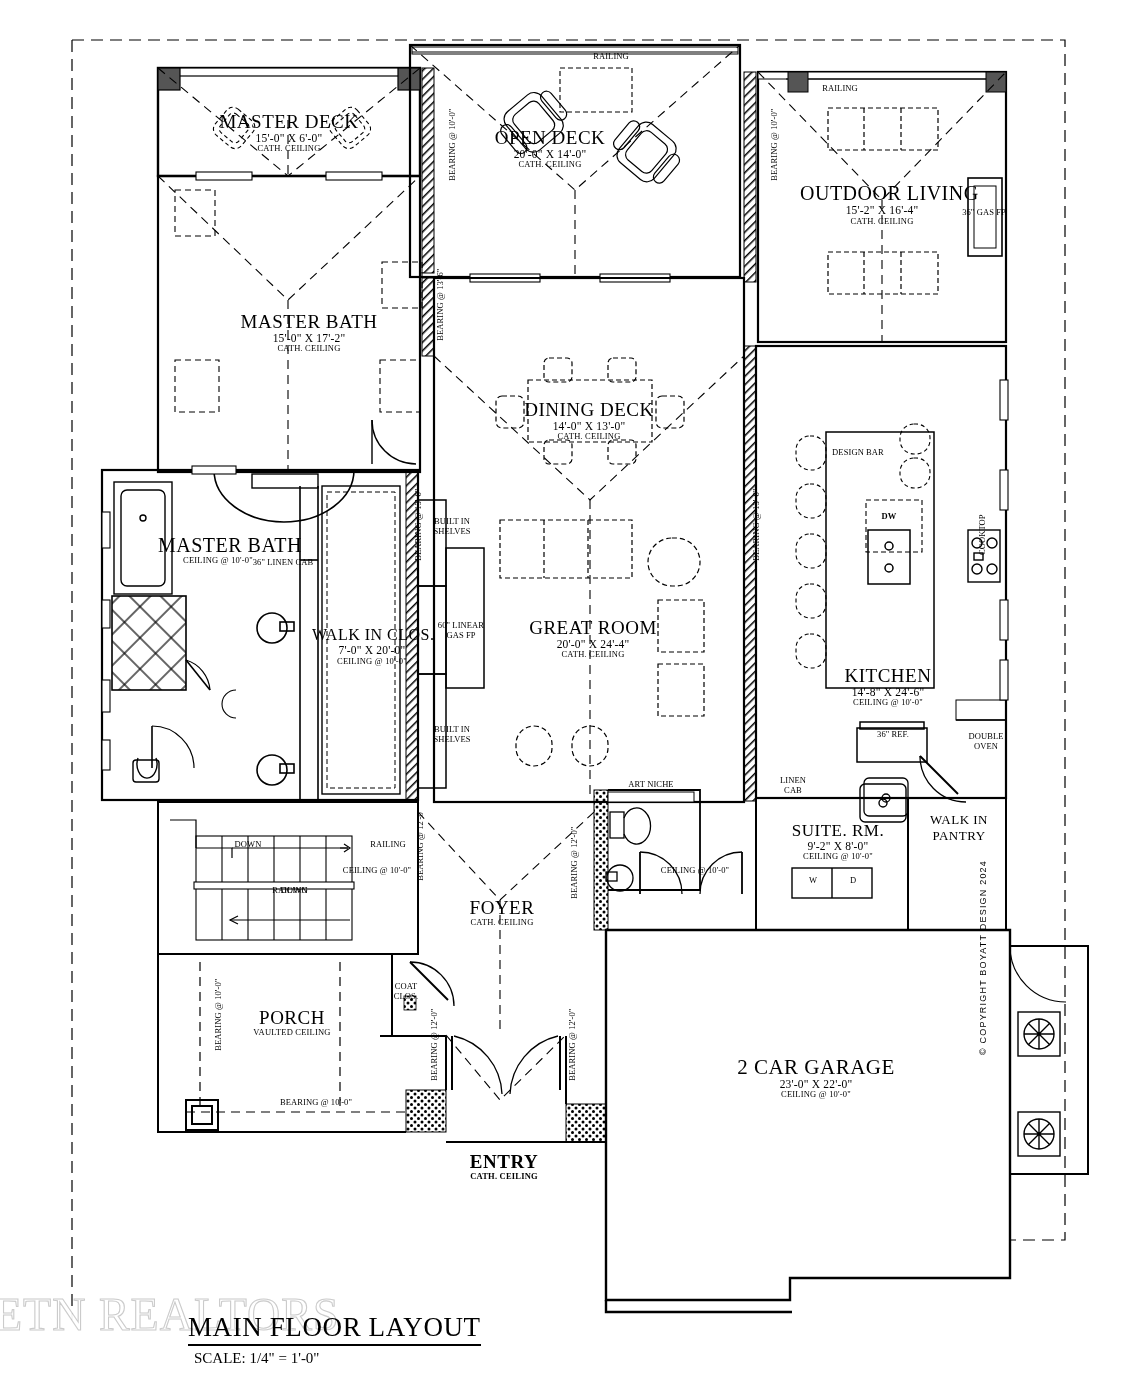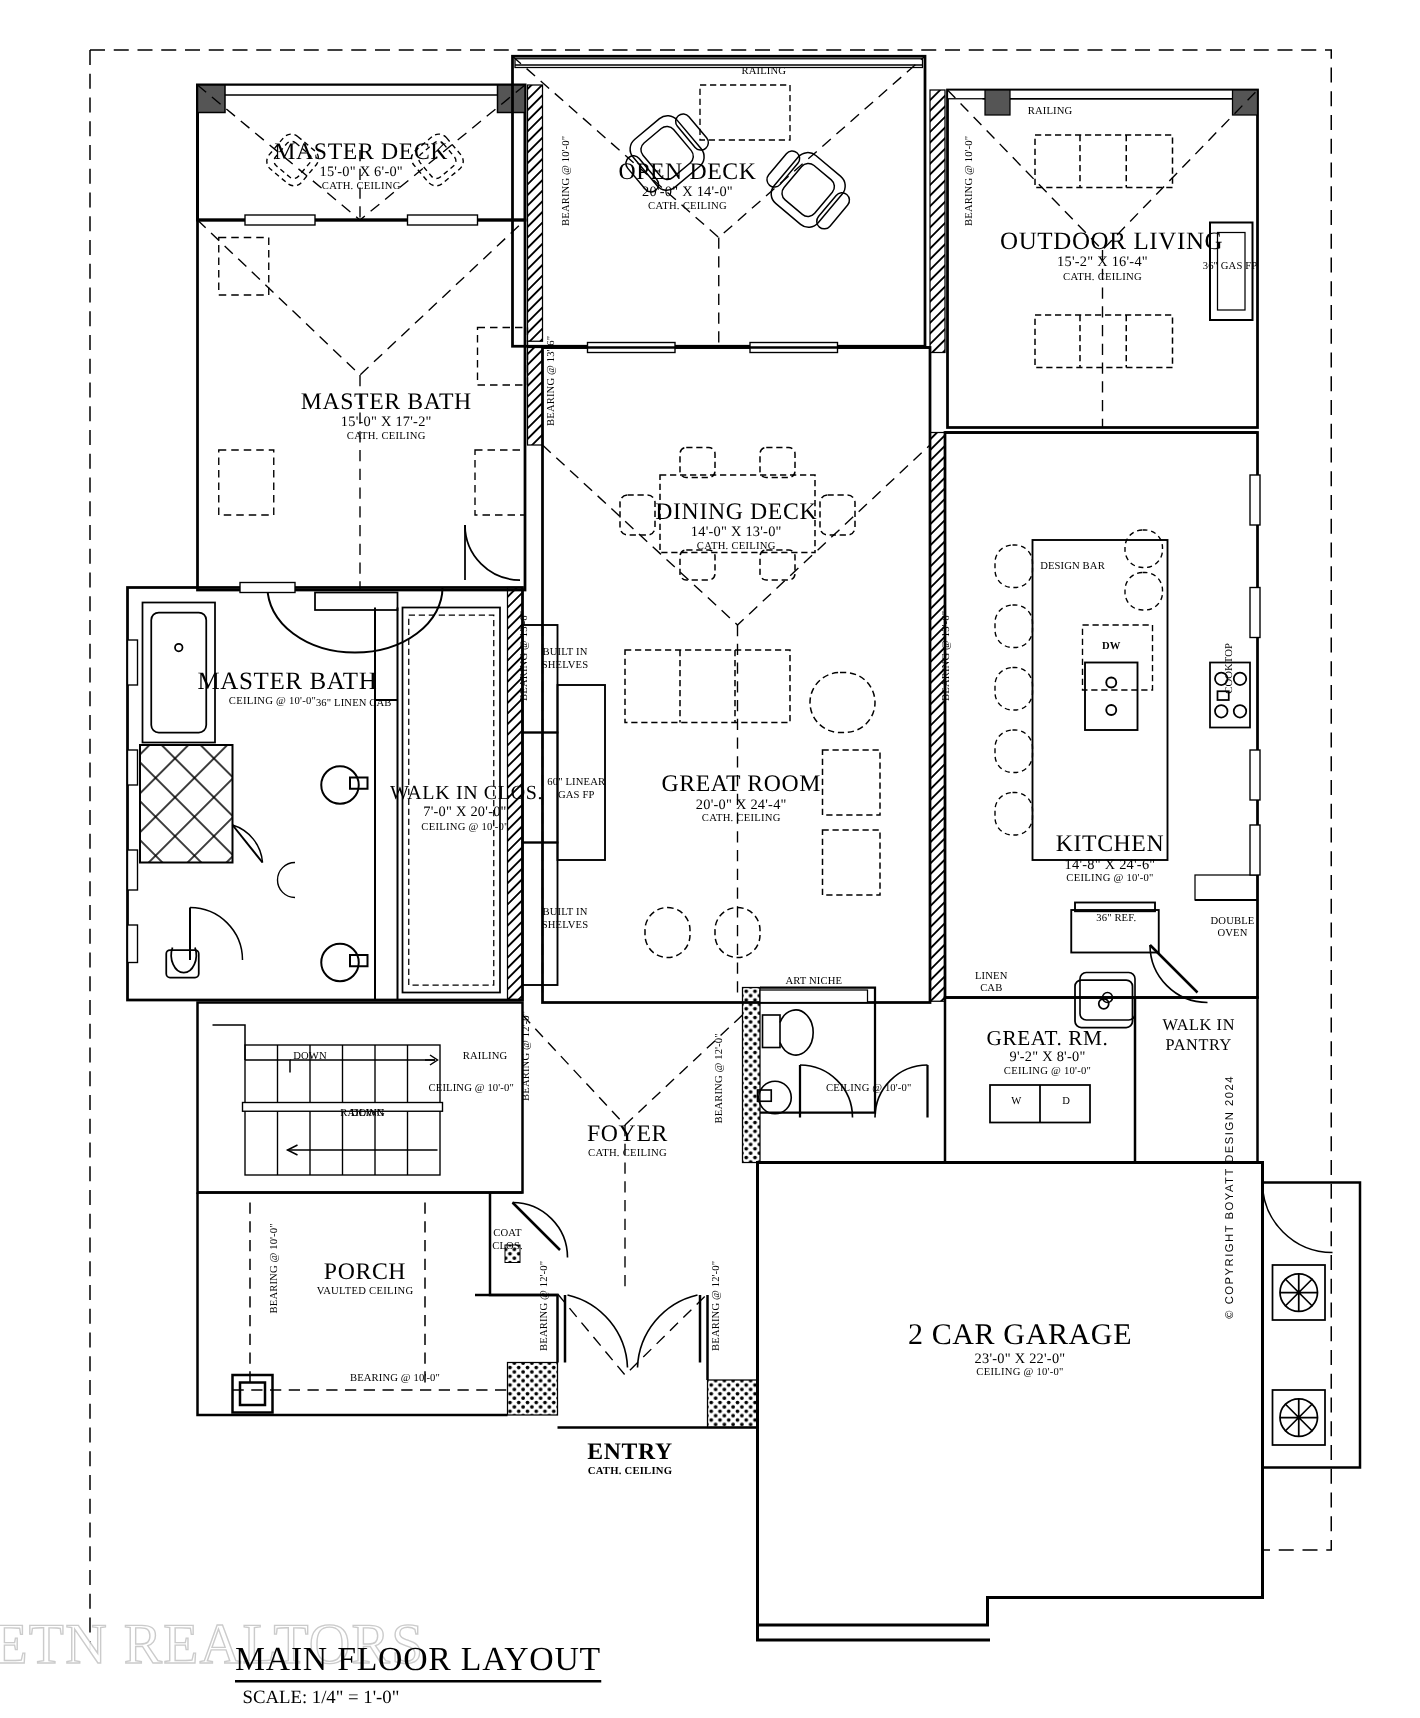--- a/index.html
+++ b/index.html
@@ -3,21 +3,21 @@
 <meta charset="utf-8">
 <style>
   html,body{margin:0;padding:0;background:#ffffff;}
   body{width:1136px;height:1374px;position:relative;overflow:hidden;
        font-family:"Liberation Serif", serif;color:#000;}
   #plan{position:absolute;left:0;top:0;width:1136px;height:1374px;}
 
   .lbl{position:absolute;text-align:center;line-height:1.05;
        font-family:"Liberation Serif", serif;white-space:nowrap;}
   .rname{font-size:19px;letter-spacing:.5px;}
-  .rname.big{font-size:24px;}
+  .rname.big{font-size:21px;}
   .rname.sm{font-size:16px;}
   .rdim{font-size:11.5px;letter-spacing:.2px;}
   .rceil{font-size:8.5px;letter-spacing:.2px;}
   .note{font-size:8.5px;letter-spacing:.1px;line-height:1.1;}
   .rot90{transform:rotate(-90deg);}
 
   
   #titleblk{position:absolute;left:188px;top:1312px;}
   #titleblk .t1{font-size:27px;letter-spacing:.6px;border-bottom:2.5px solid #000;
                 padding-bottom:1px;display:inline-block;}
@@ -462,21 +462,21 @@
   <div class="rceil">CATH. CEILING</div>
 </div>
 
 <div class="lbl" style="left:800px;top:666px;width:176px;">
   <div class="rname">KITCHEN</div>
   <div class="rdim">14'-8" X 24'-6"</div>
   <div class="rceil">CEILING @ 10'-0"</div>
 </div>
 
 <div class="lbl" style="left:770px;top:822px;width:136px;">
-  <div class="rname sm" style="font-size:17px;">GREAT. RM.</div>
+  <div class="rname sm" style="font-size:17px;">SUITE. RM.</div>
   <div class="rdim">9'-2" X 8'-0"</div>
   <div class="rceil">CEILING @ 10'-0"</div>
 </div>
 
 <div class="lbl" style="left:912px;top:812px;width:94px;line-height:1.2;">
   <div class="rname sm" style="font-size:13px;">WALK IN</div>
   <div class="rname sm" style="font-size:13px;">PANTRY</div>
 </div>
 
 <div class="lbl" style="left:440px;top:898px;width:124px;">

